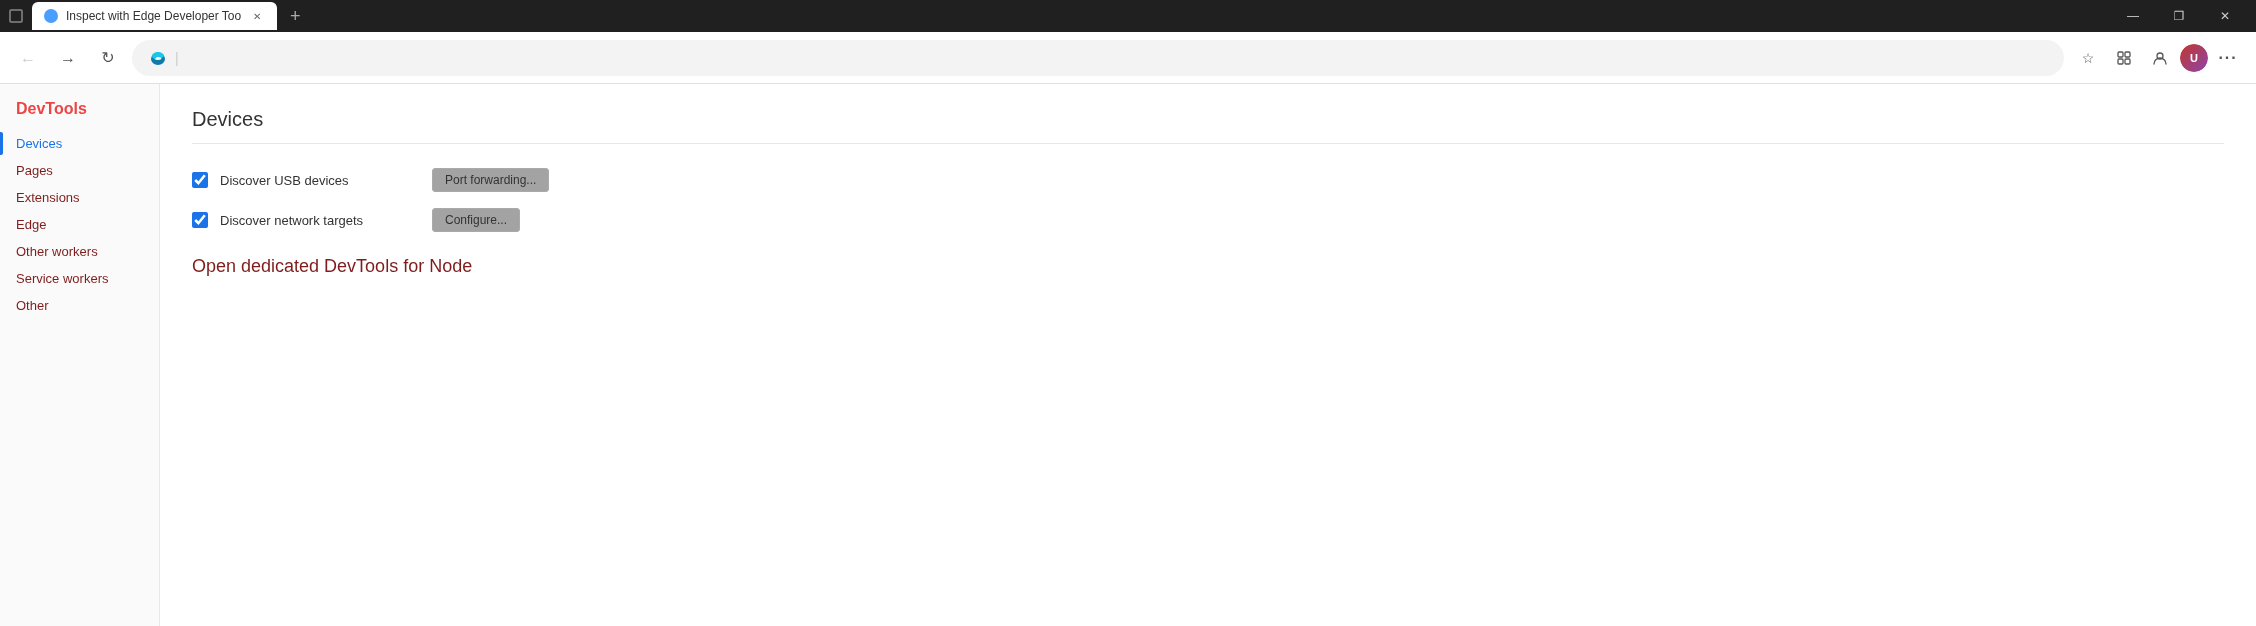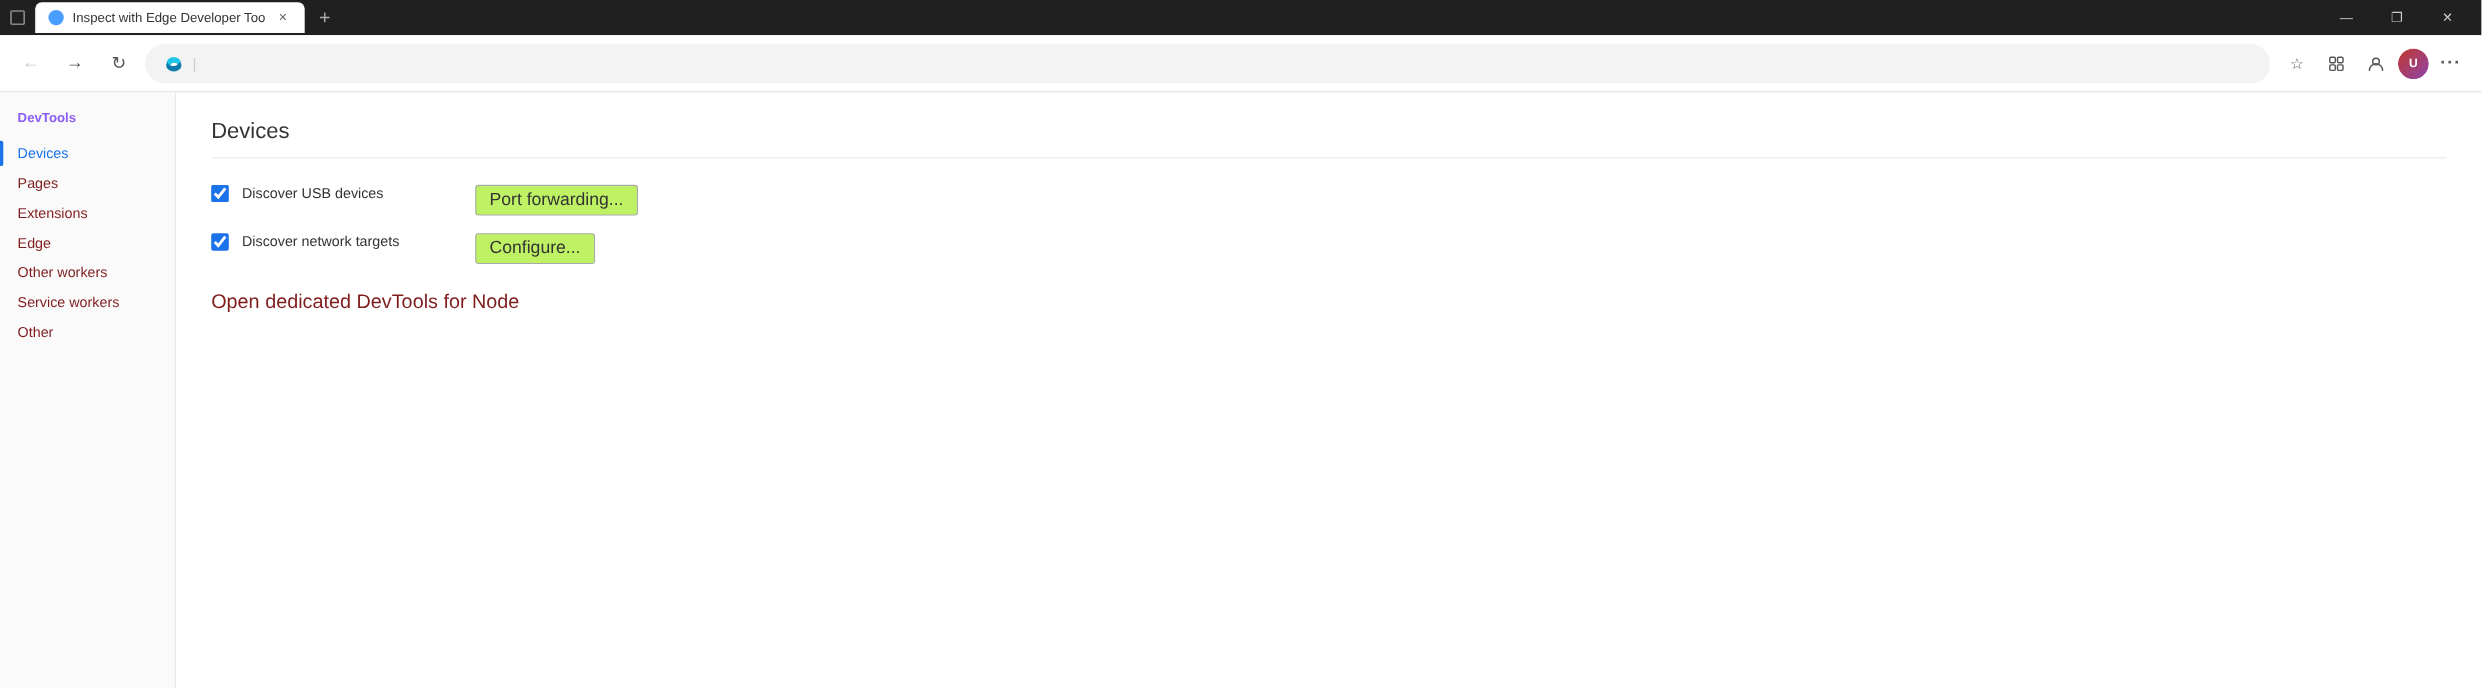--- a/index.html
+++ b/index.html
@@ -156,23 +156,23 @@
 
     
     .sidebar {
       width: 160px;
       border-right: 1px solid #e8e8e8;
       padding: 16px 0;
       background: #fafafa;
       flex-shrink: 0;
     }
     .sidebar-title {
-      font-size: 12px;
+      font-size: 16px;
       font-weight: 600;
-      color: #8b5cf6;
+      color: #ef4444;
       padding: 0 16px 12px;
     }
     .sidebar-item {
       padding: 6px 16px;
       font-size: 13px;
       color: #7f1d1d;
       cursor: pointer;
       display: flex;
       align-items: center;
       position: relative;
@@ -202,40 +202,40 @@
       font-size: 20px;
       font-weight: 400;
       color: #333;
       margin-bottom: 24px;
       padding-bottom: 12px;
       border-bottom: 1px solid #e8e8e8;
     }
 
     .device-row {
       display: flex;
-      align-items: flex-start;
+      align-items: center;
       margin-bottom: 16px;
       gap: 12px;
     }
     .device-checkbox {
       width: 16px; height: 16px;
       accent-color: #1a73e8;
       cursor: pointer;
     }
     .device-label {
       font-size: 13px;
       color: #333;
       min-width: 200px;
     }
     .device-btn {
       padding: 4px 12px;
       border: 1px solid #aaa;
-      background: #bef264;
+      background: #a3a3a3;
       border-radius: 3px;
-      font-size: 16px;
+      font-size: 12px;
       color: #333;
       cursor: pointer;
     }
 
     .node-link {
       color: #7f1d1d;
       text-decoration: none;
       font-size: 18px;
       cursor: pointer;
       margin-top: 8px;

